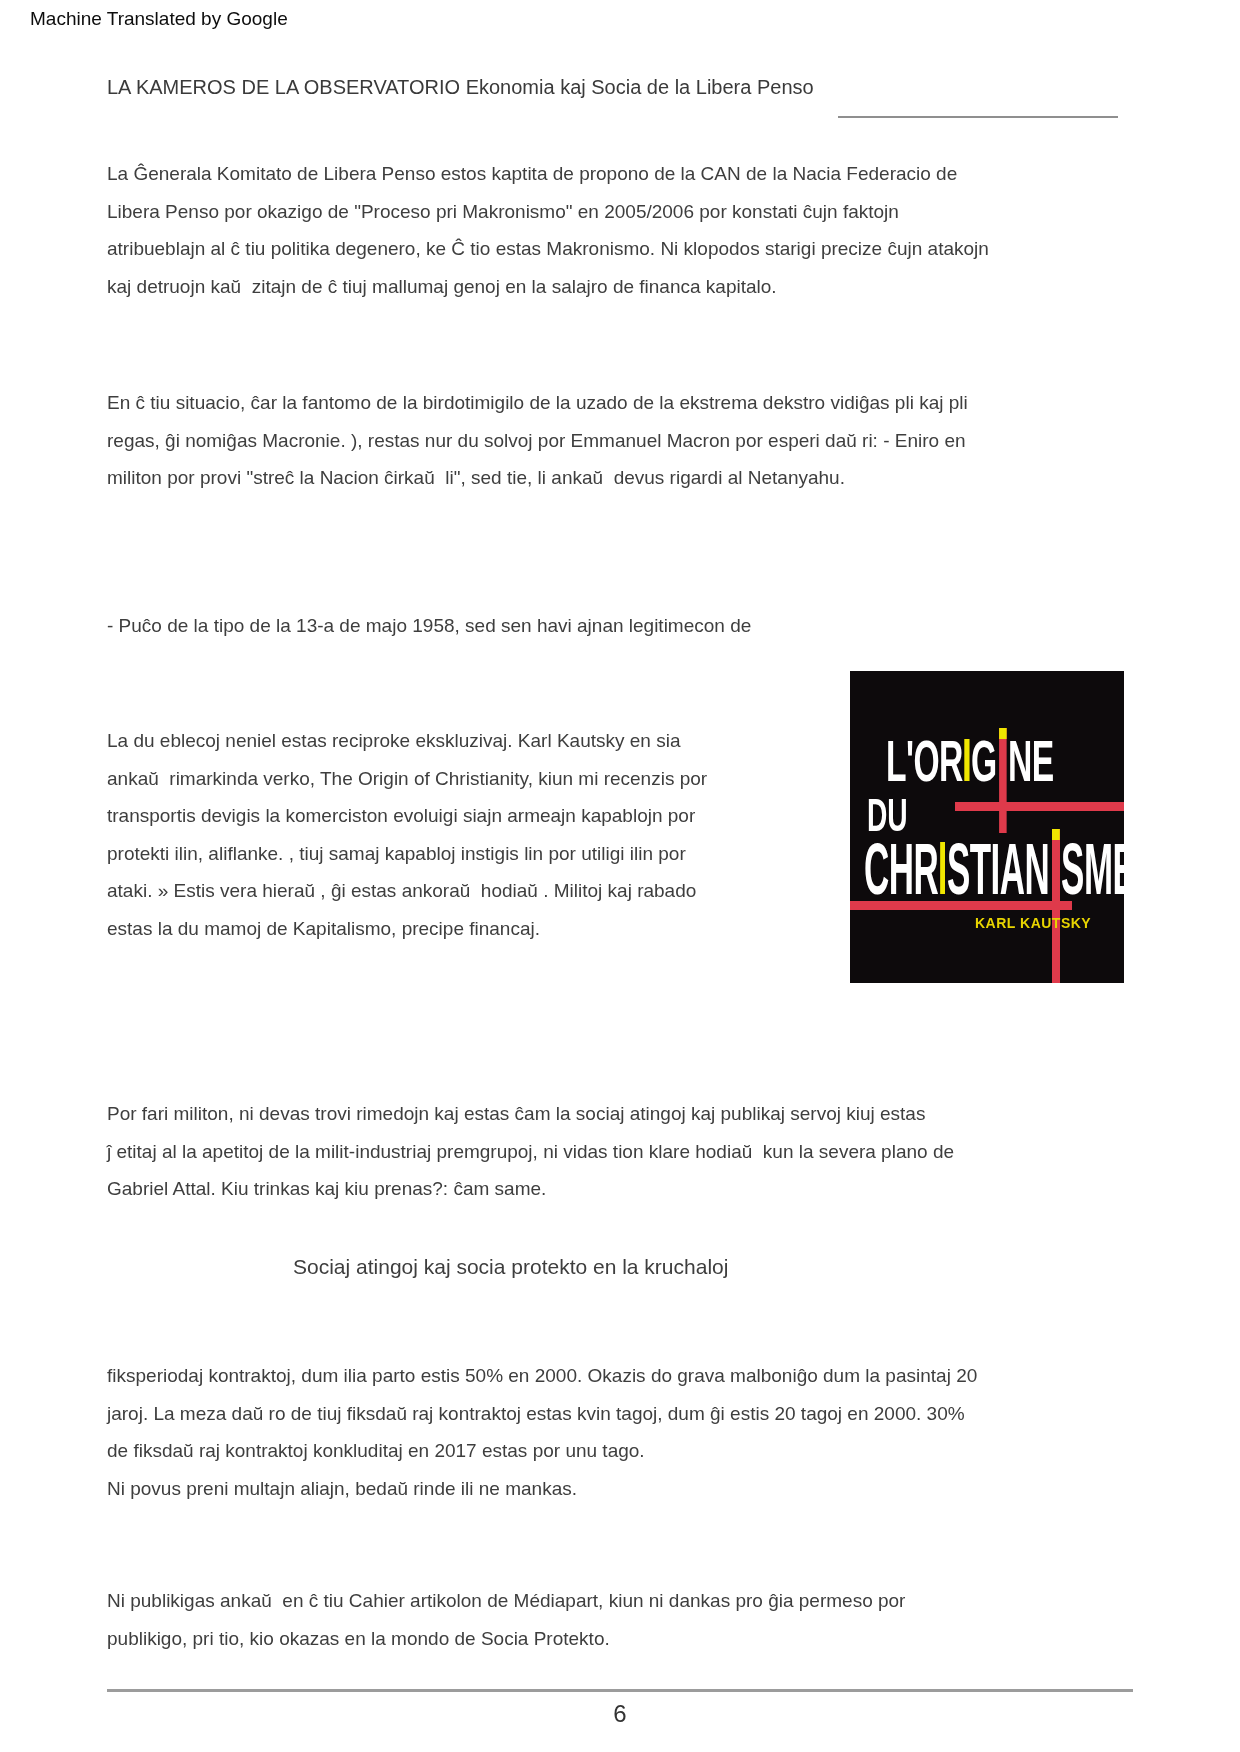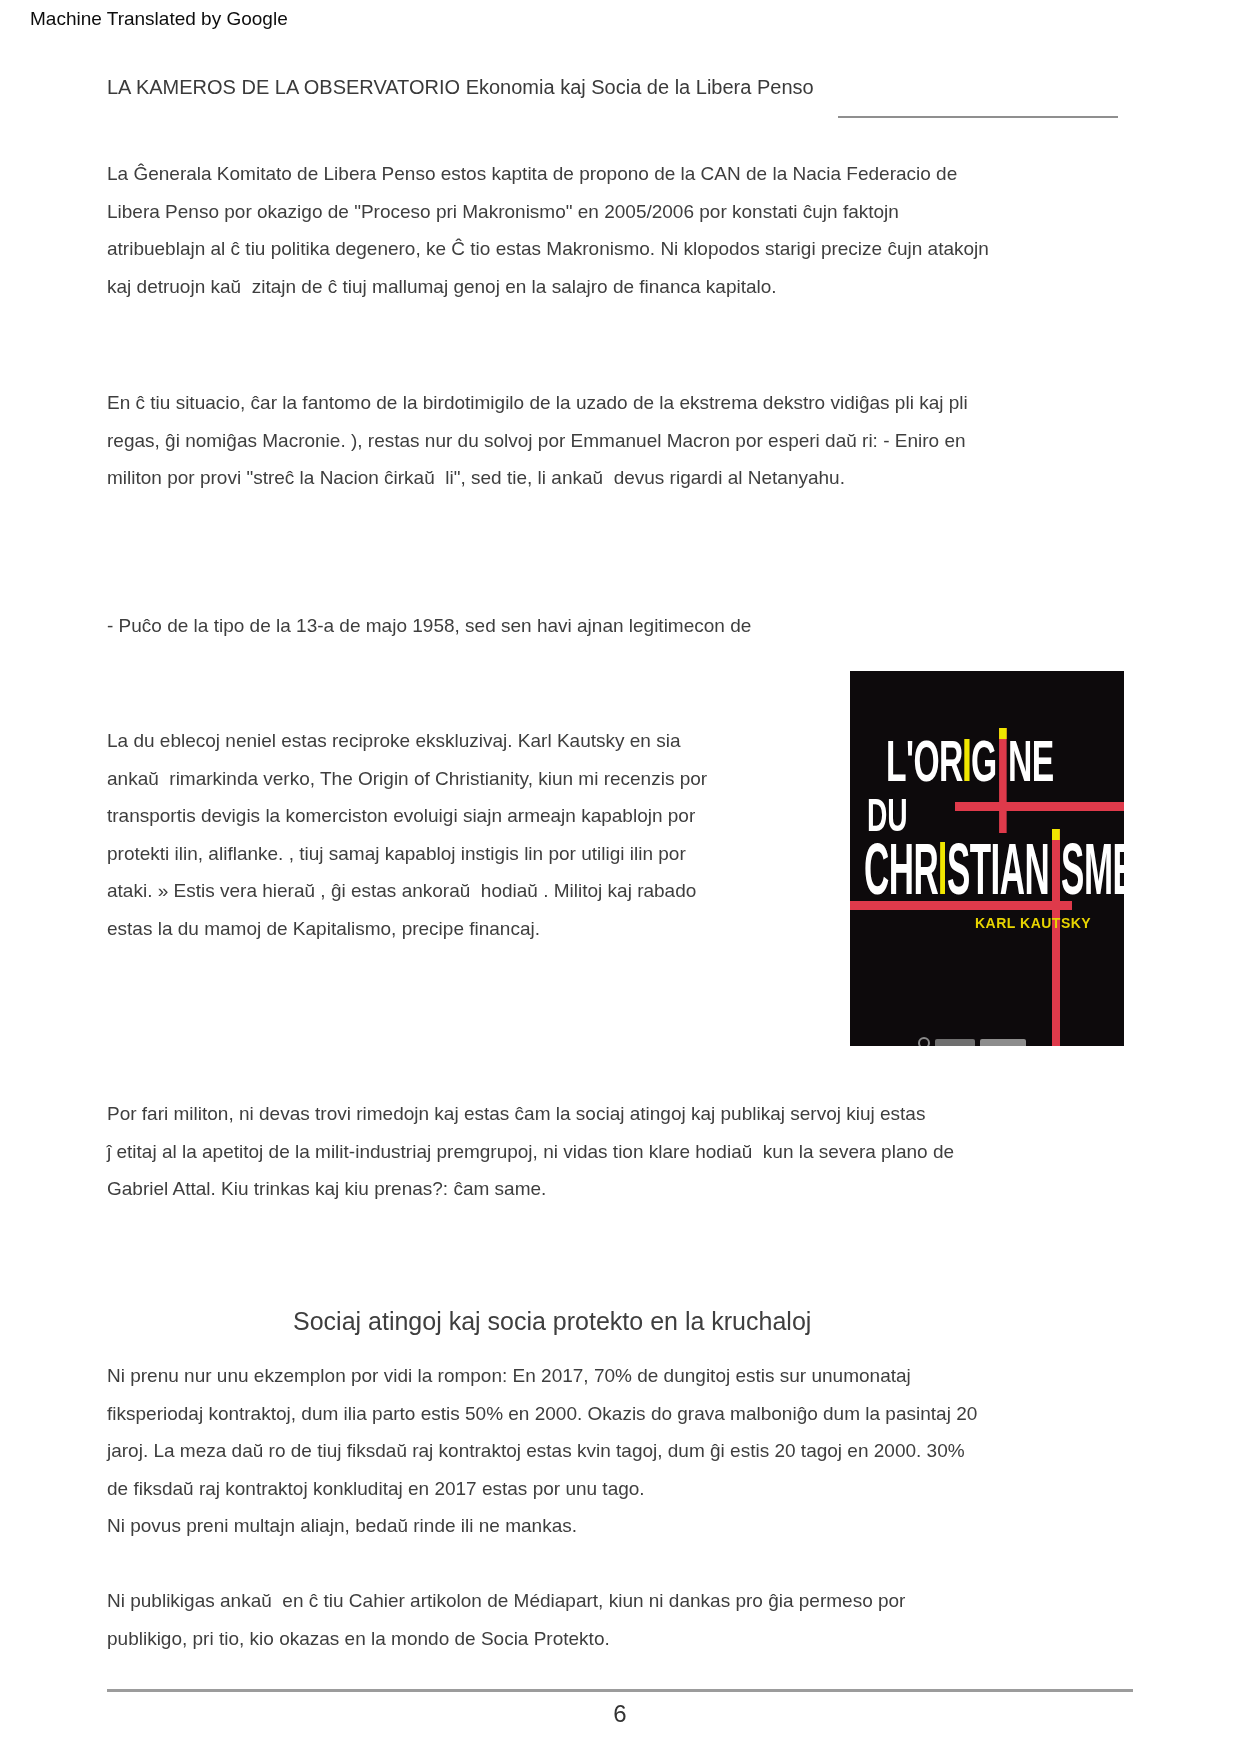--- a/index.html
+++ b/index.html
@@ -8,26 +8,26 @@
     font-family:"Liberation Sans","DejaVu Sans",sans-serif;
     color:#3d3d3d;overflow:hidden;
   }
   .abs{position:absolute;}
   .banner{left:30px;top:8px;font-size:19px;color:#0d0d0d;}
   .header-title{left:107px;top:76px;font-size:20px;color:#3a3a3a;white-space:pre;}
   .header-underline{left:838px;top:116px;width:280px;height:2px;background:#8f8f8f;}
   .para{left:107px;font-size:19px;color:#3e3e3e;}
   .line{white-space:pre;height:37.5px;line-height:37.5px;}
   .indent2{margin-left:23px;}
-  .subheading{left:293px;top:1303px;font-size:25px;color:#3e3e3e;height:37.5px;line-height:37.5px;white-space:pre;}
+  .subheading{left:293px;top:1248px;font-size:21px;color:#3e3e3e;height:37.5px;line-height:37.5px;white-space:pre;}
   .footer-rule{left:107px;top:1689px;width:1026px;height:3px;background:#9c9c9c;}
   .page-number{left:0;top:1700px;width:1240px;text-align:center;font-size:24px;color:#333;}
 
   
-  .cover{left:850px;top:671px;width:274px;height:375px;background:#0d0a0c;overflow:hidden;}
+  .cover{left:850px;top:671px;width:274px;height:312px;background:#0d0a0c;overflow:hidden;}
   .cv-row{position:absolute;color:#ffffff;font-weight:700;transform-origin:left top;white-space:pre;}
   .cv-t1{left:36px;top:56px;font-size:58px;letter-spacing:-1px;transform:scaleX(0.58);}
   .cv-t2{left:17px;top:116px;font-size:47px;transform:scaleX(0.6);}
   .cv-t3{left:14px;top:157px;font-size:72px;letter-spacing:-1px;transform:scaleX(0.485);}
   .ibar{display:inline-block;width:0.15em;height:0.72em;background:#f0e600;margin:0 0.05em;}
   .icross{display:inline-block;width:0.2em;height:0.72em;margin:0 0.07em;position:relative;}
   .icross .stem{position:absolute;left:0;width:115%;background:#df3a4b;}
   .icross .cap{position:absolute;left:0;width:115%;height:11px;background:#f0e600;}
   .cv-t1 .stem{top:-11px;height:105px;}
   .cv-t1 .cap{top:-11px;}
@@ -91,21 +91,20 @@
 
 <div class="abs para" style="top:1095px">
   <div class="line">Por fari militon, ni devas trovi rimedojn kaj estas ĉam la sociaj atingoj kaj publikaj servoj kiuj estas</div>
   <div class="line">ĵ etitaj al la apetitoj de la milit-industriaj premgrupoj, ni vidas tion klare hodiaŭ  kun la severa plano de</div>
   <div class="line">Gabriel Attal. Kiu trinkas kaj kiu prenas?: ĉam same.</div>
 </div>
 
 <div class="abs subheading">Sociaj atingoj kaj socia protekto en la kruchaloj</div>
 
 <div class="abs para" style="top:1357px">
-  <div class="line">Ni prenu nur unu ekzemplon por vidi la rompon: En 2017, 70% de dungitoj estis sur unumonataj</div>
   <div class="line">fiksperiodaj kontraktoj, dum ilia parto estis 50% en 2000. Okazis do grava malboniĝo dum la pasintaj 20</div>
   <div class="line">jaroj. La meza daŭ ro de tiuj fiksdaŭ raj kontraktoj estas kvin tagoj, dum ĝi estis 20 tagoj en 2000. 30%</div>
   <div class="line">de fiksdaŭ raj kontraktoj konkluditaj en 2017 estas por unu tago.</div>
   <div class="line">Ni povus preni multajn aliajn, bedaŭ rinde ili ne mankas.</div>
 </div>
 
 <div class="abs para" style="top:1582px">
   <div class="line">Ni publikigas ankaŭ  en ĉ tiu Cahier artikolon de Médiapart, kiun ni dankas pro ĝia permeso por</div>
   <div class="line">publikigo, pri tio, kio okazas en la mondo de Socia Protekto.</div>
 </div>

